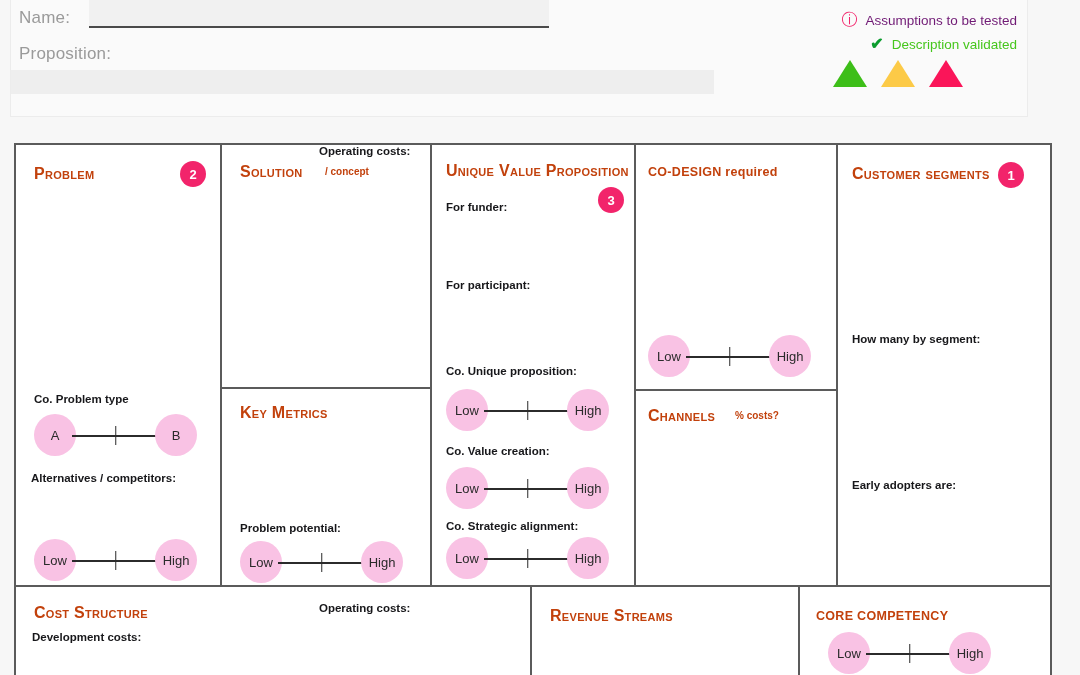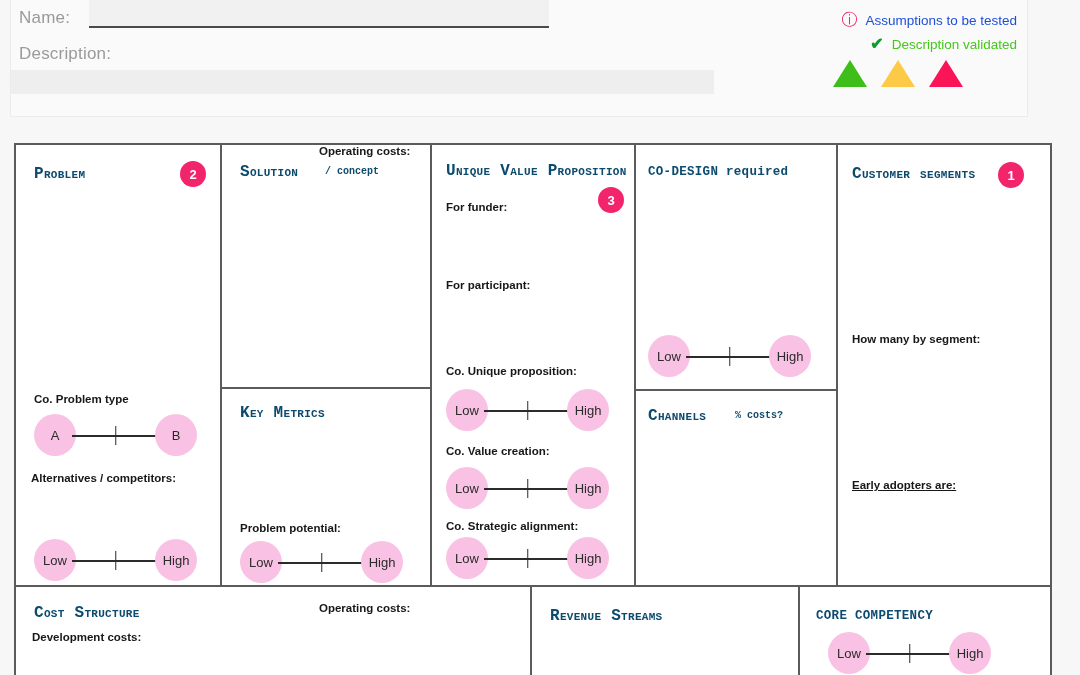--- a/index.html
+++ b/index.html
@@ -72,21 +72,21 @@
     display: flex;
     align-items: center;
     justify-content: flex-end;
     gap: 8px;
     height: 24px;
   }
   .legend-text {
     font-size: 13.5px;
     font-family: "Liberation Sans", sans-serif;
   }
-  .legend-text.tested { color: #1d4ed8; }
+  .legend-text.tested { color: #701a75; }
   .legend-text.validated { color: #46c61c; }
   .q-icon { color: #f2246b; font-size: 16px; line-height: 1; }
   .check-icon { color: #0b9c2e; font-size: 16px; font-weight: bold; line-height: 1; }
 
   .tri-row {
     display: flex;
     justify-content: center;
     gap: 14px;
     margin-top: 4px;
     padding-right: 24px;
@@ -114,23 +114,23 @@
     background: #ffffff;
     padding: 0;
   }
 
   .v-div { position: absolute; top: 0; width: 2px; background: #5b5b5b; }
   .h-div { position: absolute; left: 0; height: 2px; background: #5b5b5b; }
 
   
   .cell-title {
     position: absolute;
-    font-family: Liberation Mono, monospace;
+    font-family: Liberation Sans, sans-serif;
     font-weight: bold;
-    color: #0c4a6e;
+    color: #c2410c;
     font-size: 13.5px;
     letter-spacing: .3px;
     white-space: nowrap;
   }
   .cell-title.smallcaps { font-variant: small-caps; font-size: 16px; }
   .cell-title.plain { font-size: 12.5px; }
 
   .title-suffix {
     font-variant: normal;
     font-size: 10px;
@@ -206,21 +206,21 @@
 <body>
 
 <div class="header-card">
 
   <div class="field-row field-name">
     <span class="field-label">Name:</span>
   </div>
   <input class="name-input" type="text" value="" style="">
 
   <div class="field-row field-desc">
-    <span class="field-label">Description:</span>
+    <span class="field-label">Proposition:</span>
   </div>
   <input class="desc-input" type="text" value="" style="">
 
   <div class="legend">
     <div class="legend-row">
       <span class="q-icon">ⓘ</span>
       <span class="legend-text tested">Assumptions to be tested</span>
     </div>
     <div class="legend-row">
       <span class="check-icon">✔</span>
@@ -330,21 +330,21 @@
 
   <div class="cell" style="left:620px;top:246px;width:200px;height:194px;">
     <span class="cell-title smallcaps" style="left:12px;top:16px;">Channels</span>
     <span class="cell-title title-suffix" style="left:92px;top:19px;">% costs?</span>
   </div>
 
   <div class="cell" style="left:822px;top:0;width:176px;height:440px;">
     <span class="cell-title smallcaps" style="left:14px;top:20px;">Customer segments</span>
     <span class="badge" style="left:160px;top:17px;">1</span>
     <span class="sub-label" style="left:14px;top:188px;">How many by segment:</span>
-    <span class="sub-label" style="left:14px;top:334px;text-decoration:underline;">Early adopters are:</span>
+    <span class="sub-label" style="left:14px;top:334px;">Early adopters are:</span>
   </div>
 
   <div class="cell" style="left:0;top:442px;width:514px;height:98px;">
     <span class="cell-title smallcaps" style="left:18px;top:17px;">Cost Structure</span>
     <span class="sub-label" style="left:16px;top:44px;">Development costs:</span>
     <span class="sub-label" style="left:303px;top:58px; top:-442px; position:absolute;">Operating costs:</span>
   </div>
   <span class="sub-label" style="position:absolute;left:303px;top:457px;">Operating costs:</span>
 
   <div class="cell" style="left:516px;top:442px;width:266px;height:98px;">

